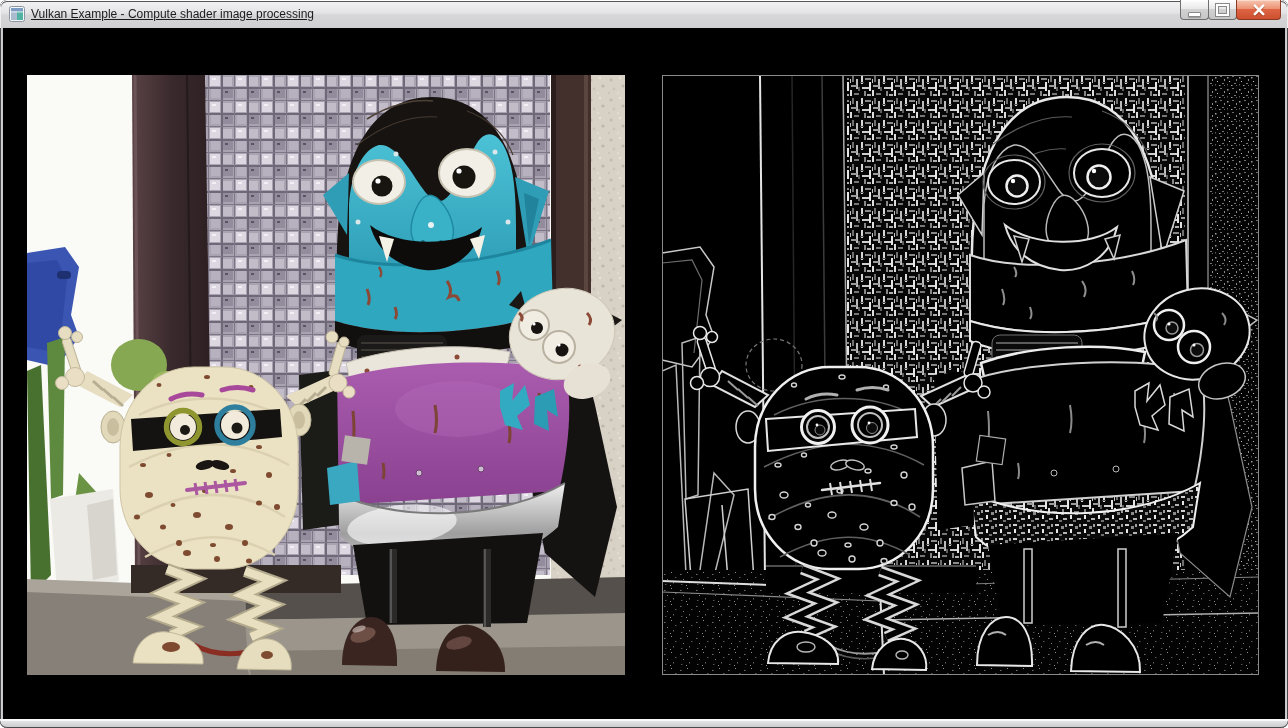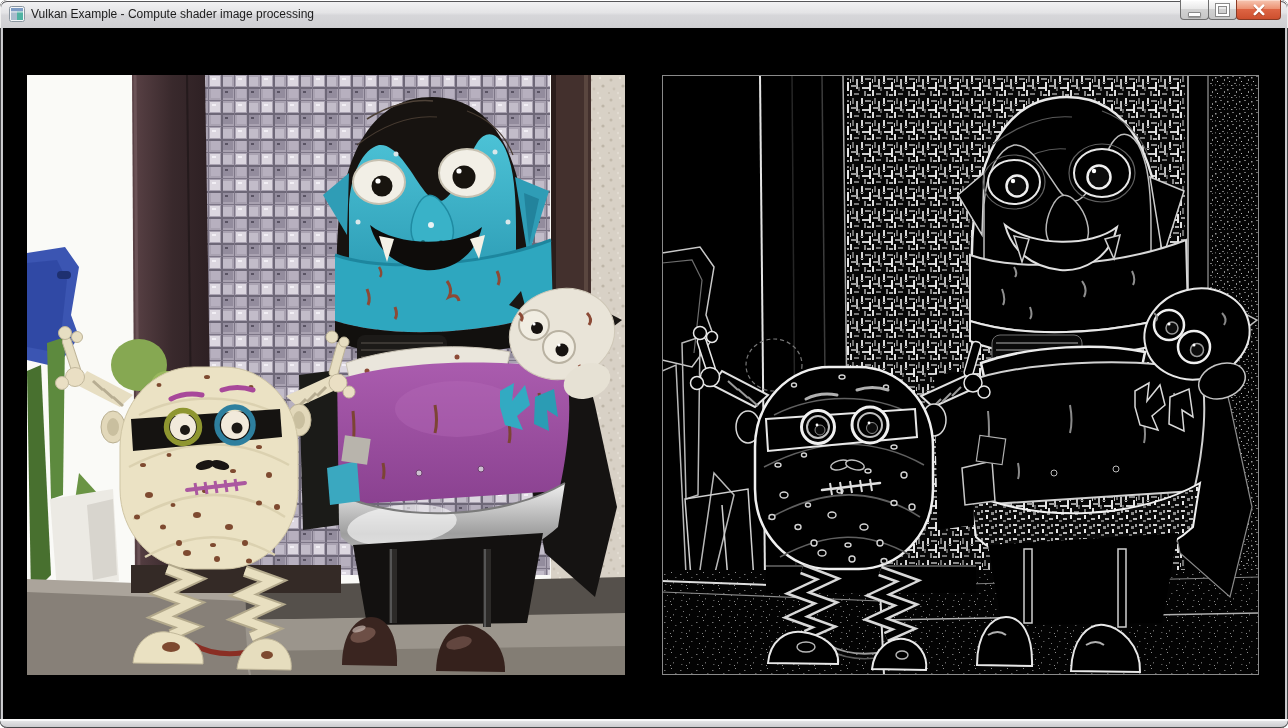--- a/index.html
+++ b/index.html
@@ -6,21 +6,21 @@
   .stage{width:1288px;height:728px;position:relative;}
   .window{position:absolute;inset:0;border-radius:7px;overflow:hidden;background:#000;
           box-shadow:inset 0 0 0 1px #454547;}
   
   .titlebar{position:absolute;top:0;left:0;right:0;height:28px;
             background:linear-gradient(#f4f4f5,#e4e4e6 45%,#d6d6d9 55%,#cfcfd2);
             border-bottom:1px solid #8f8f92;border-radius:7px 7px 0 0;
             box-shadow:inset 0 1px 0 #ffffff,inset 1px 0 0 #f0f0f0,inset -1px 0 0 #f0f0f0,inset 0 1px 0 1px rgba(69,69,71,.9);}
   .app-icon{position:absolute;left:9px;top:6px;width:16px;height:16px;}
   .title-text{position:absolute;left:31px;top:0;height:28px;line-height:28px;
-              font-size:12px;color:#1c1c1c;white-space:nowrap;}
+              font-size:12px;color:#1c1c1c;white-space:nowrap;text-decoration:underline;}
   .caption{position:absolute;top:0;right:7px;display:flex;}
   .cbtn{box-sizing:border-box;height:20px;margin-left:-1px;padding:0;cursor:default;
         border:1px solid #6f6f6f;border-top:none;border-radius:0 0 4px 4px;
         background:linear-gradient(#fefefe,#e9e9e9 45%,#d2d2d2 50%,#c6c6c6);
         box-shadow:inset 0 1px 0 #ffffff;display:flex;align-items:center;justify-content:center;}
   .cbtn.min,.cbtn.max{width:29px;}
   .cbtn.close{width:45px;border-color:#8a3a24;
         background:linear-gradient(#f6c6b2,#ec9374 45%,#dd6443 50%,#cd4f2e);
         box-shadow:inset 0 1px 0 #fbd9cb;}
   .glyph-min{display:block;width:11px;height:3px;background:#ffffff;margin-top:9px;

